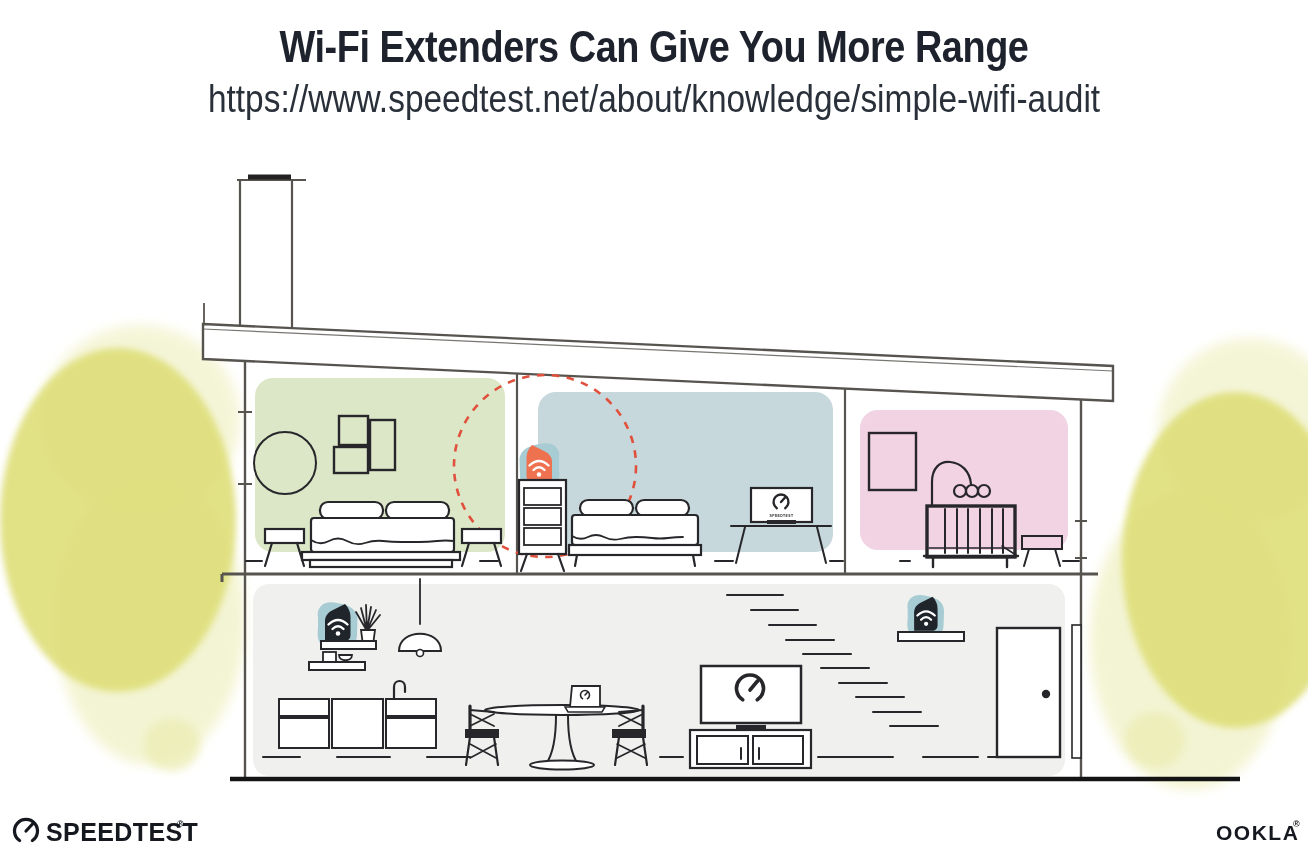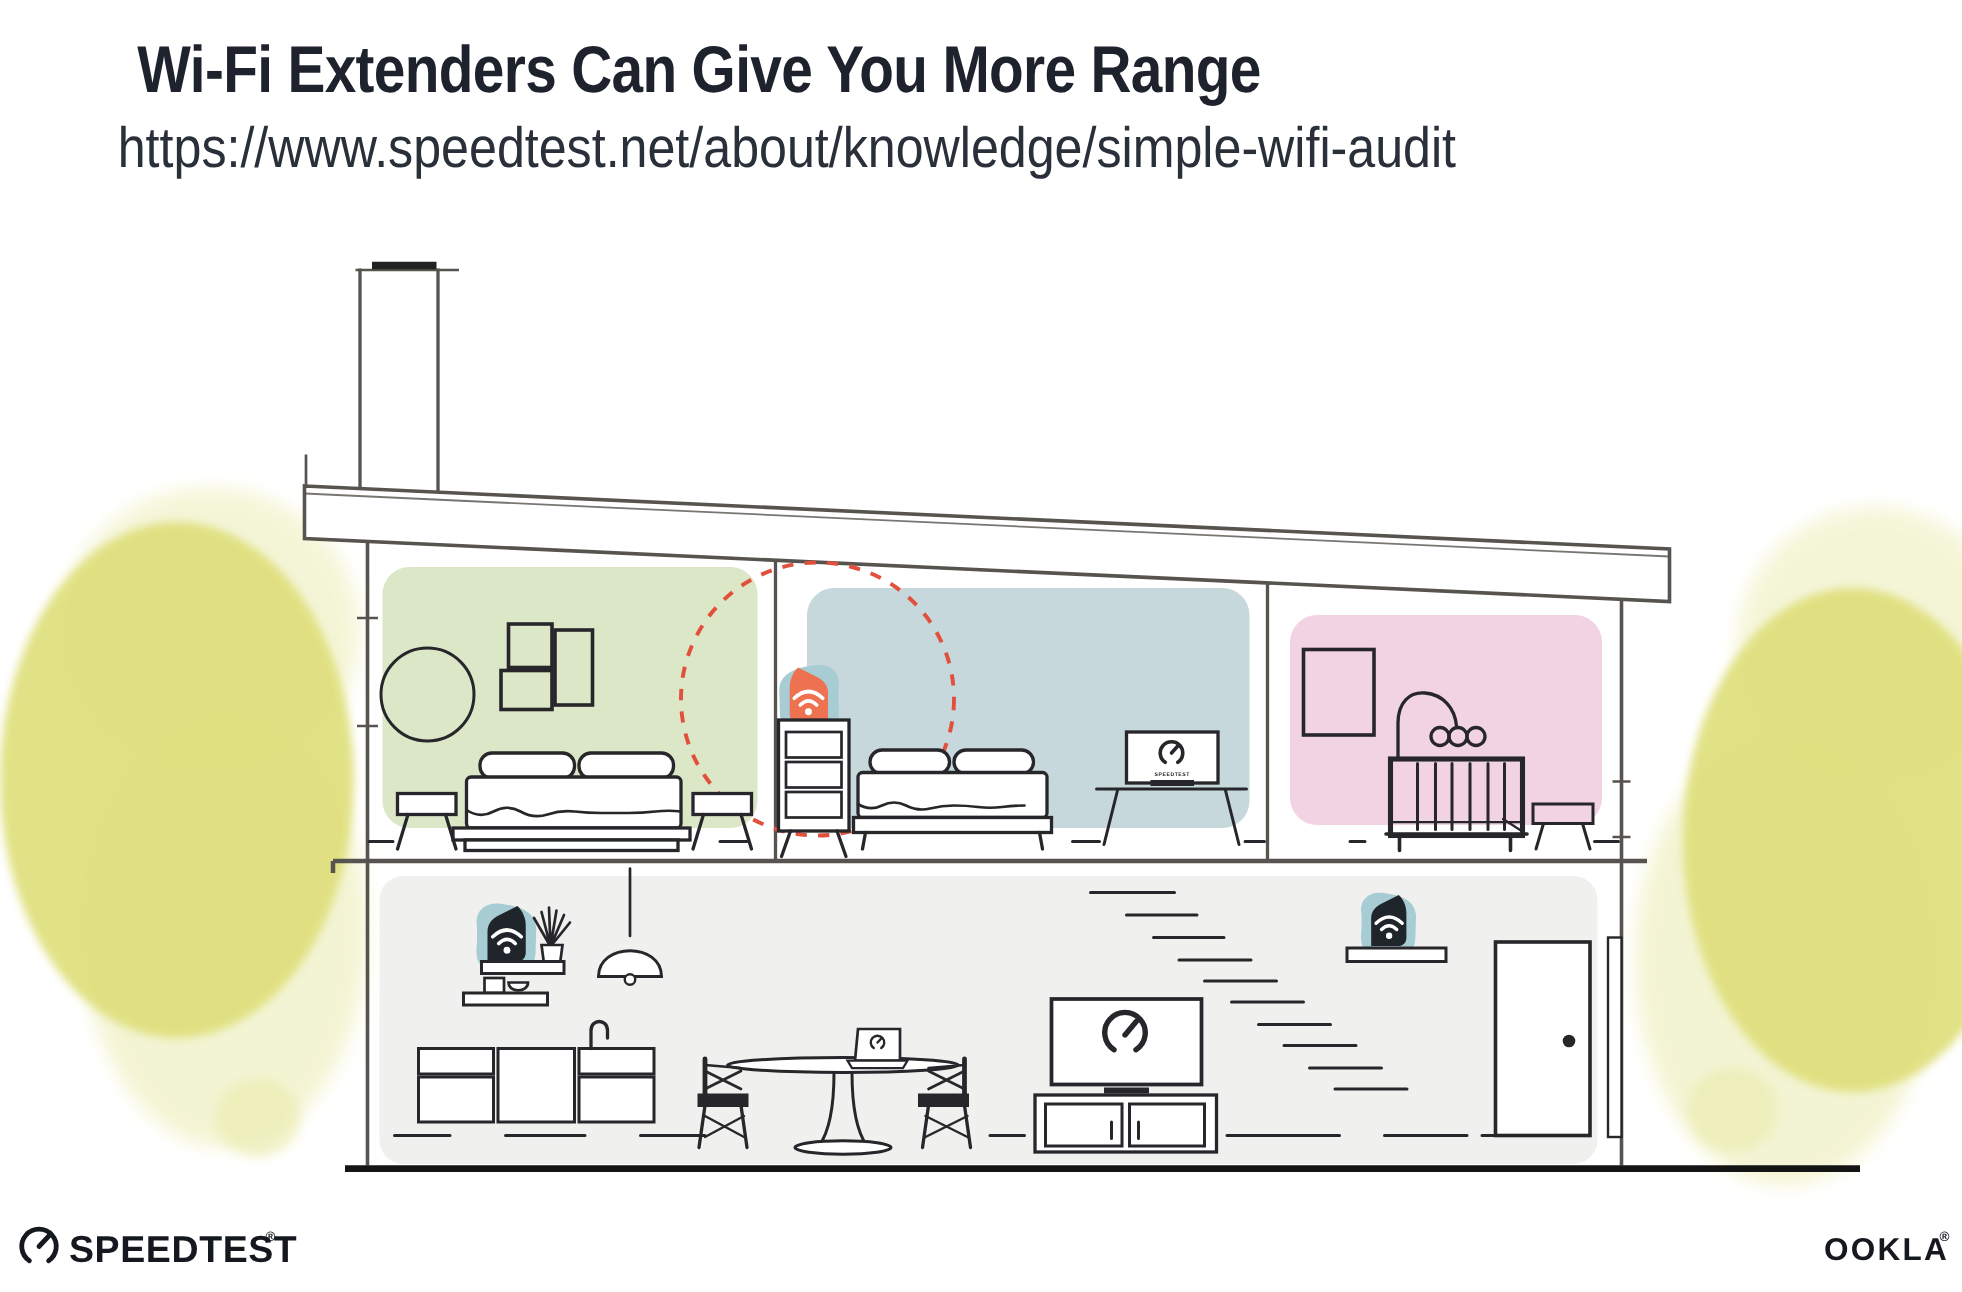--- a/index.html
+++ b/index.html
@@ -1,20 +1,20 @@
 <!DOCTYPE html>
 <html><head>
 <meta charset="utf-8">
 <style>
   html,body{margin:0;padding:0;}
   body{
     width:1308px;height:861px;position:relative;overflow:hidden;
     background:#ffffff;font-family:"Liberation Sans",sans-serif;
   }
-  .hdr{position:absolute;top:0;left:0;width:1308px;}
+  .hdr{position:absolute;top:0;left:0;width:1308px;text-align:center;}
   .hdr h1{
     margin:22px 0 0 0;font-size:44px;font-weight:bold;color:#1d222d;
     letter-spacing:-0.5px;transform:scaleX(0.86);transform-origin:center;
   }
   .hdr .url{
     margin-top:6px;font-size:38px;font-weight:400;color:#2a3039;
     transform:scaleX(0.88);transform-origin:center;
   }
   svg.scene{position:absolute;left:0;top:0;}
   text{font-family:"Liberation Sans",sans-serif;}

